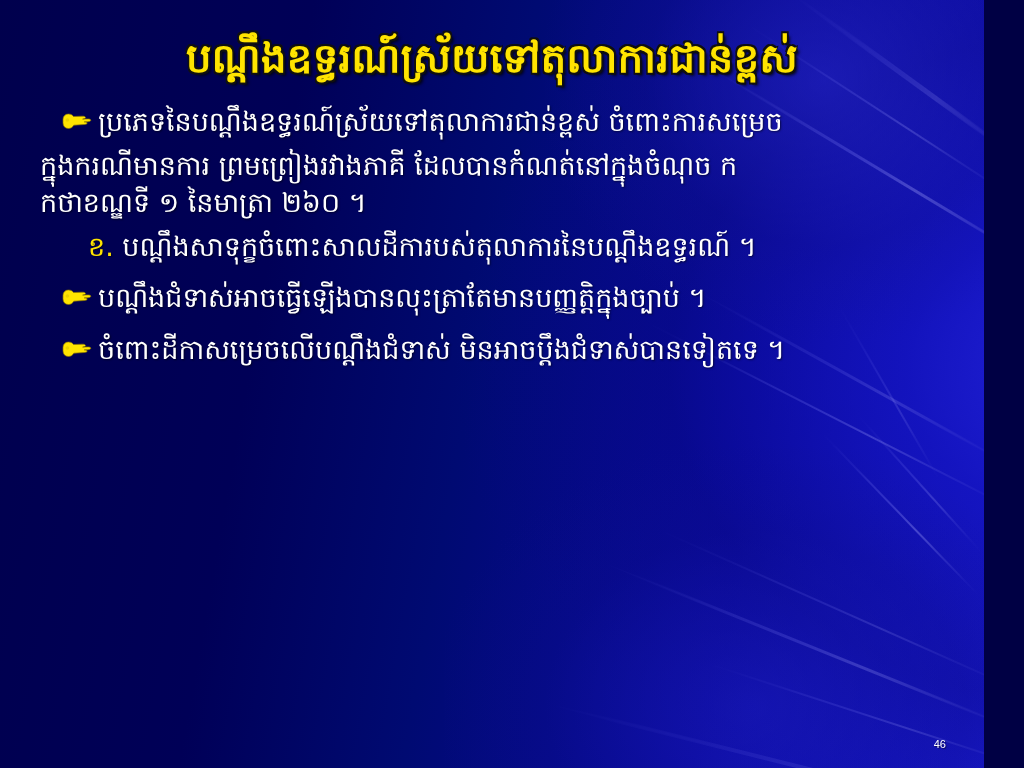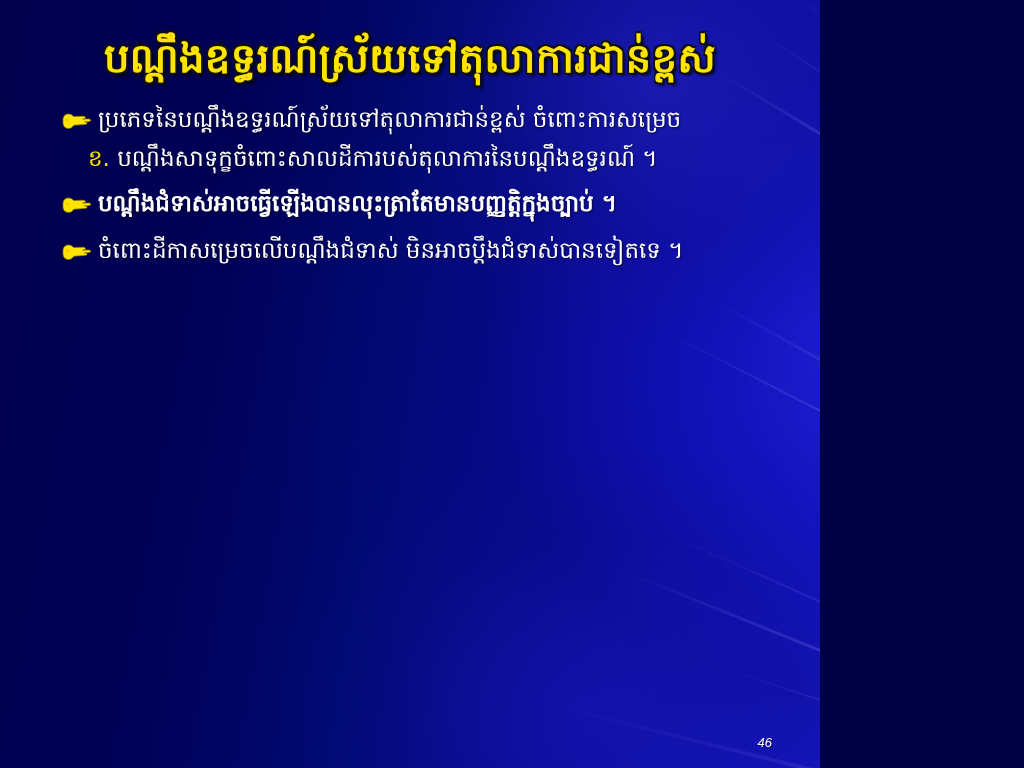--- a/index.html
+++ b/index.html
@@ -2,21 +2,21 @@
 <html><head>
 <meta charset="utf-8">
 <style>
   html, body {
     margin: 0;
     padding: 0;
     background: #000044;
   }
   #slide {
     position: relative;
-    width: 820px;
+    width: 984px;
     height: 768px;
     overflow: hidden;
     font-family: "DejaVu Sans", "Liberation Sans", sans-serif;
     background:
       radial-gradient(ellipse 900px 700px at 112% 48%, #2222d8 0%, rgba(20,20,190,0.75) 22%, rgba(8,8,130,0.35) 48%, rgba(0,0,70,0) 72%),
       linear-gradient(100deg, #00004d 0%, #000057 28%, #000a72 48%, #0a0aa0 74%, #1414c4 92%, #1a1ad2 100%);
   }
 
   
   .streaks {
@@ -74,21 +74,21 @@
   #body {
     position: absolute;
     left: 0; right: 0;
     top: 104px;
     z-index: 4;
     padding: 0 26px 0 40px;
   }
   .para {
     position: relative;
     color: #ffffff;
-    font-size: 23px;
+    font-size: 27px;
     line-height: 1.35;
     text-shadow: 1px 1px 2px rgba(0,0,0,0.55);
     margin: 0 0 8px 0;
   }
   .para .lines { display: block; }
   .line { display: block; white-space: nowrap; }
 
   
   .para.bulleted { padding-left: 58px; }
   .bullet-icon {
@@ -110,28 +110,27 @@
     color: #FFE400;
     font-weight: normal;
     text-shadow: 1px 1px 2px rgba(0,0,0,0.6);
   }
   .para.lettered .hang { display: block; margin-left: -48px; }
   .indent-2 { padding-left: 26px; }
 
   
   #page-number {
     position: absolute;
-    right: 48px;
+    right: 38px;
     bottom: 18px;
     color: #ffffff;
-    font-size: 13px;
+    font-size: 11px;
     font-family: "Liberation Sans", sans-serif;
     z-index: 6;
     text-shadow: 1px 1px 1px rgba(0,0,0,0.5);
-    font-style: italic;
   }
 </style>
 </head>
 <body>
 
 <div id="slide">
 
   <div class="glow-tr"></div>
   <div class="glow-br"></div>
   <div class="streaks">
@@ -162,31 +161,33 @@
           <path d="M7.5 12.2 C6.3 12.2 5.6 13 5.6 14 C5.6 15 6.3 15.7 7.4 15.7 C8.4 15.7 9.1 15 9.1 14 C9.1 13 8.5 12.2 7.5 12.2 Z" fill="#d8c200" opacity="0.55"></path>
         </svg>
       </span>
       <span class="lines">
         <span class="line">ប្រភេទនៃបណ្តឹងឧទ្ធរណ៍ស្រ័យទៅតុលាការជាន់ខ្ពស់ ចំពោះការសម្រេច</span>
       </span>
     </div>
 
     <div class="para lettered">
       <span class="lines">
+        <span class="line hang">ក្នុងករណីមានការ ព្រមព្រៀងរវាងភាគី ដែលបានកំណត់នៅក្នុងចំណុច ក</span>
+        <span class="line hang">កថាខណ្ឌទី ១ នៃមាត្រា ២៦០ ។</span>
       </span>
     </div>
 
     <div class="para lettered">
       <span class="lines">
         <span class="line"><span class="marker">ខ.</span> <span>បណ្តឹងសាទុក្ខចំពោះសាលដីការបស់តុលាការនៃបណ្តឹងឧទ្ធរណ៍ ។</span></span>
       </span>
     </div>
 
 
-    <div class="para bulleted" style="margin-top:14px;font-weight:bold;">
+    <div class="para bulleted" style="margin-top:14px;">
       <span class="bullet-icon">
         <svg width="34" height="30" viewBox="0 0 34 30" aria-hidden="true">
           <path d="M3 13.5 C3 10 5.5 8 8.5 8 C11 8 12.5 9 13.5 10.5 L22 10.2 C24 10.1 25.5 10.6 25.5 11.6 C25.5 12.5 24.4 13 22.6 13.1 L27.5 12.9 C29.4 12.8 30.8 13.3 30.8 14.2 C30.8 15.1 29.6 15.6 27.8 15.7 L24.2 15.9 C26 15.8 27.2 16.3 27.2 17.1 C27.2 17.9 26.1 18.4 24.4 18.5 L13.8 19.2 C12.7 21.2 10.8 22.5 8.3 22.5 C5.2 22.5 3 20.2 3 16.8 Z" fill="#FFE400" stroke="#8a7400" stroke-width="0.7"></path>
           <path d="M7.5 12.2 C6.3 12.2 5.6 13 5.6 14 C5.6 15 6.3 15.7 7.4 15.7 C8.4 15.7 9.1 15 9.1 14 C9.1 13 8.5 12.2 7.5 12.2 Z" fill="#d8c200" opacity="0.55"></path>
         </svg>
       </span>
       <span class="lines">
         <span class="line">បណ្តឹងជំទាស់អាចធ្វើឡើងបានលុះត្រាតែមានបញ្ញត្តិក្នុងច្បាប់ ។</span>
       </span>
     </div>

